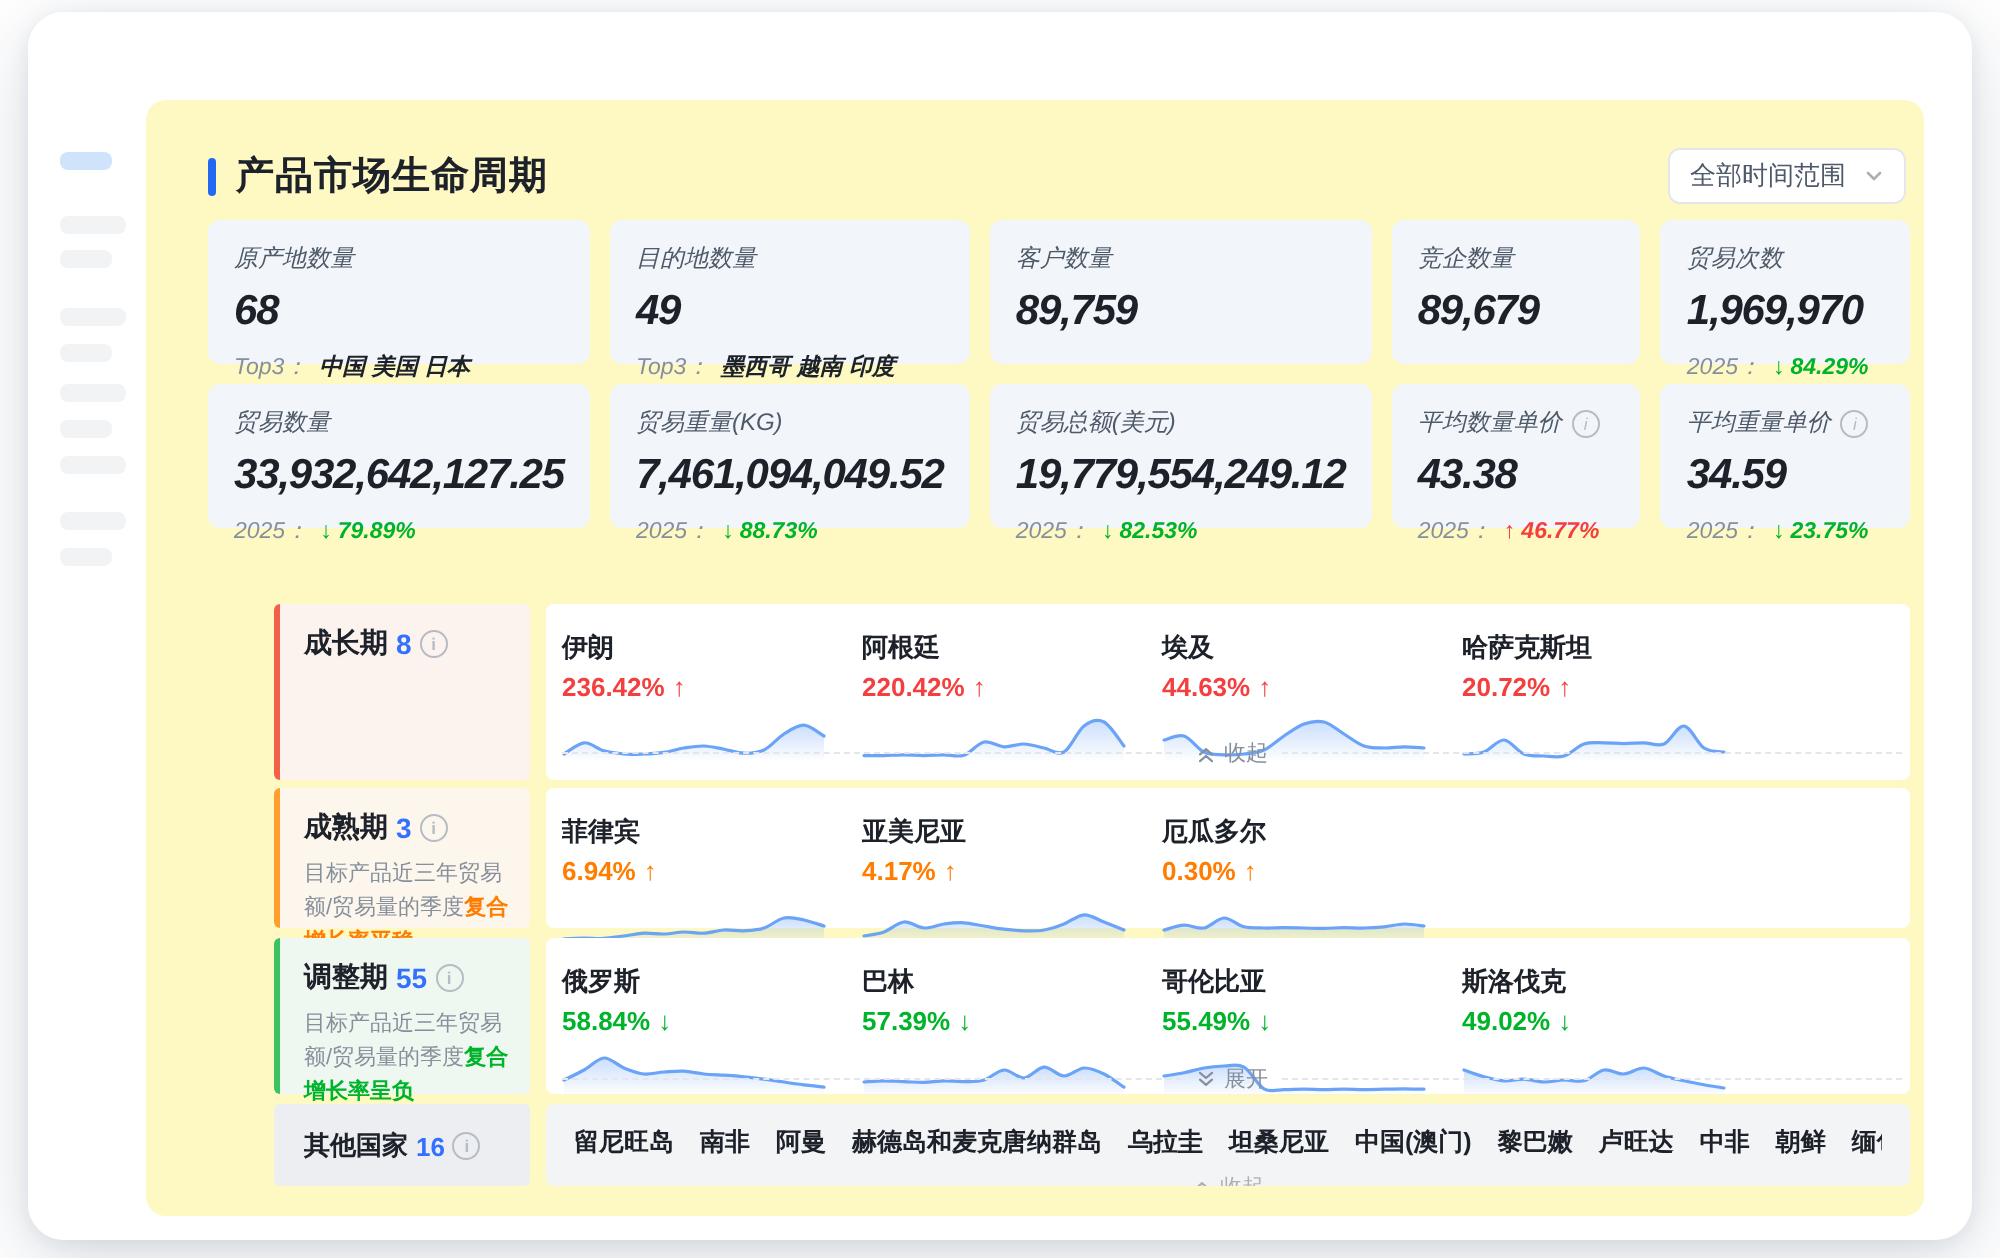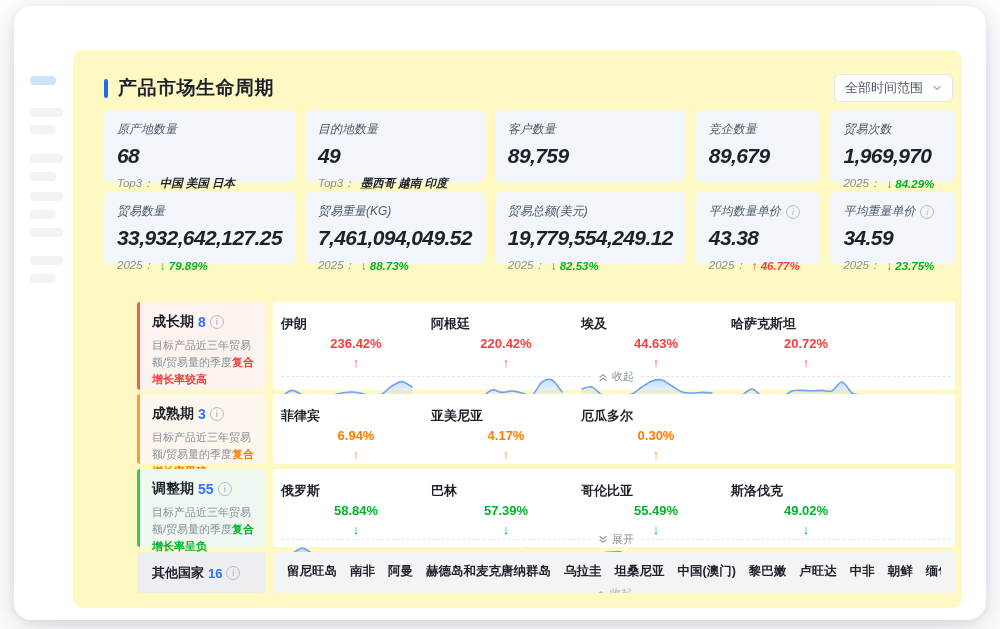--- a/index.html
+++ b/index.html
@@ -43,21 +43,21 @@
   .sec-label{width:128px;flex:none;box-sizing:border-box;border-left:3px solid var(--stripe,#ccc);
     border-radius:3px;background:var(--bg,#f2f3f5);padding:11px 6px 6px 12px;margin-left:33px;}
   .sec-title{font-size:14px;font-weight:bold;color:#1d2129;display:flex;align-items:center;gap:4px;}
   .sec-count{color:#3370ff;}
   .sec-desc{margin-top:6px;font-size:11px;color:#86909c;line-height:1.55;}
   .sec-desc .hl{font-weight:bold;color:var(--hl,#f53f3f);}
   .sec-content{flex:1;position:relative;background:#fff;border-radius:4px;box-sizing:border-box;padding-left:8px;}
   .cards{display:flex;}
   .country-card{width:150px;flex:none;cursor:pointer;}
   .c-name{padding-top:13px;font-size:13px;font-weight:bold;color:#1d2129;}
-  .c-pct{margin-top:3px;font-size:13px;font-weight:bold;display:flex;align-items:center;gap:4px;flex-direction:column;}
+  .c-pct{margin-top:3px;font-size:13px;font-weight:bold;display:flex;align-items:center;gap:4px;}
   .spark{display:block;margin-top:4px;}
   .toggle-row{position:absolute;left:8px;right:4px;display:flex;align-items:center;gap:7px;
     color:#86909c;font-size:11px;cursor:pointer;}
   .toggle-row::before,.toggle-row::after{content:"";flex:1;border-top:1px dashed #e5e6eb;}
   .tg{display:inline-flex;align-items:center;gap:4px;}
   .s0{--bg:#fdf3ee;--stripe:#f2604a;--hl:#f53f3f;height:88px;}
   .s1{--bg:#fdf6ec;--stripe:#ff9e2d;--hl:#ff7d00;height:70px;margin-top:4px;}
   .s2{--bg:#eef8f0;--stripe:#3cc25e;--hl:#00b42a;height:78px;margin-top:5px;}
   .s0 .sec-label,.s1 .sec-label,.s2 .sec-label{height:100%;}
   .sections{margin-top:38px;}
@@ -236,21 +236,20 @@
 
     <div class="sections">
 
       <div class="section-row s0">
         <div class="sec-label">
           <div class="sec-title">
               <span>成长期</span>
               <span class="sec-count">8</span>
               <span class="info"></span>
             </div>
-          <div class="sec-desc"><span>目标产品近三年贸易额/贸易量的季度</span><span class="hl">复合增长率较高</span></div>
         </div>
         <div class="sec-content">
           <div class="cards">
             <div class="country-card">
               <div class="c-name">伊朗</div>
               <div class="c-pct up">
                   <span>236.42%</span>
                   <span class="arr">↑</span>
                 </div>
               <svg class="spark" width="132" height="26">

